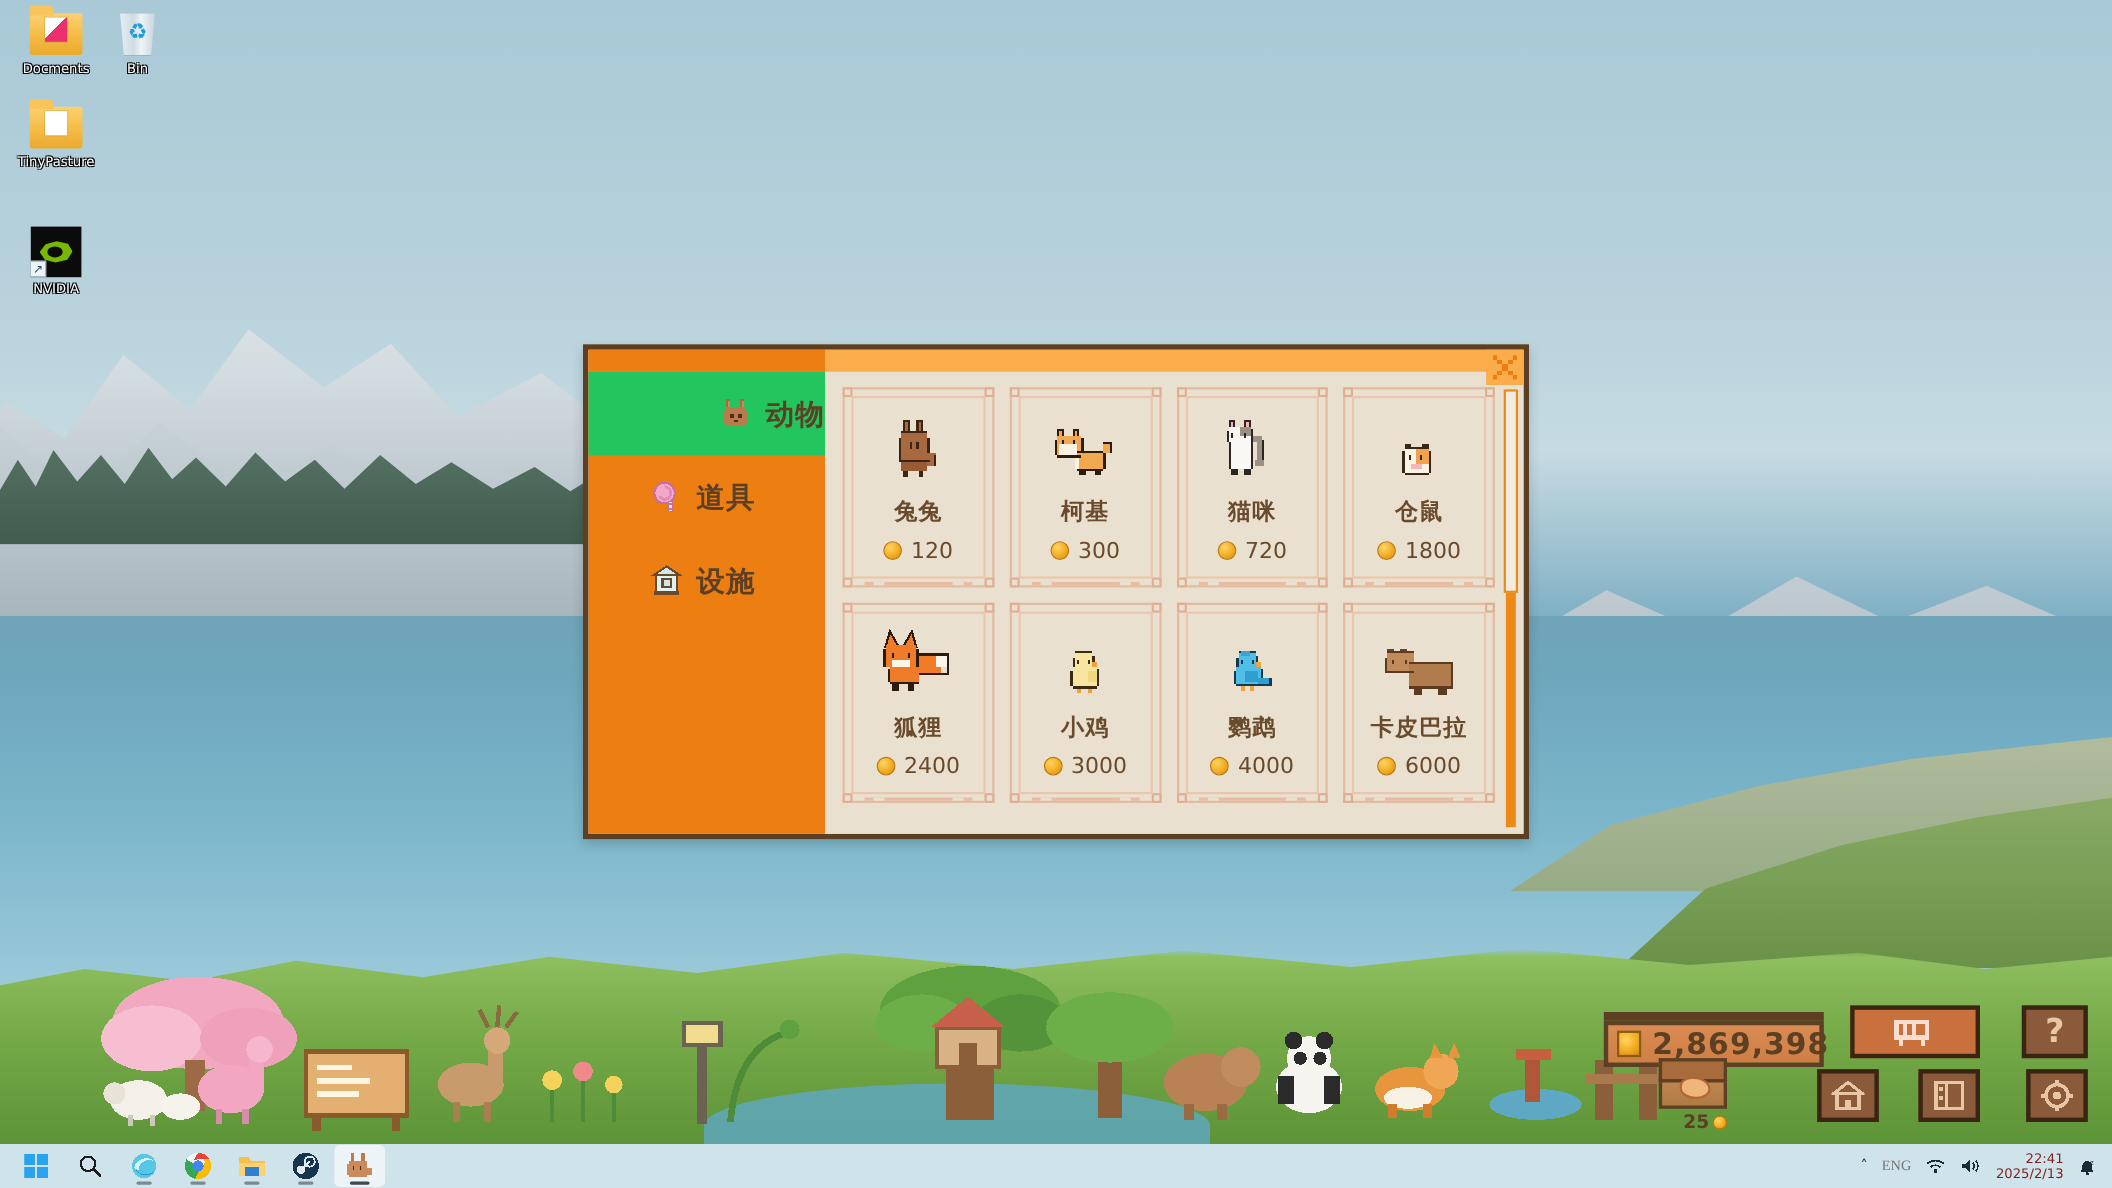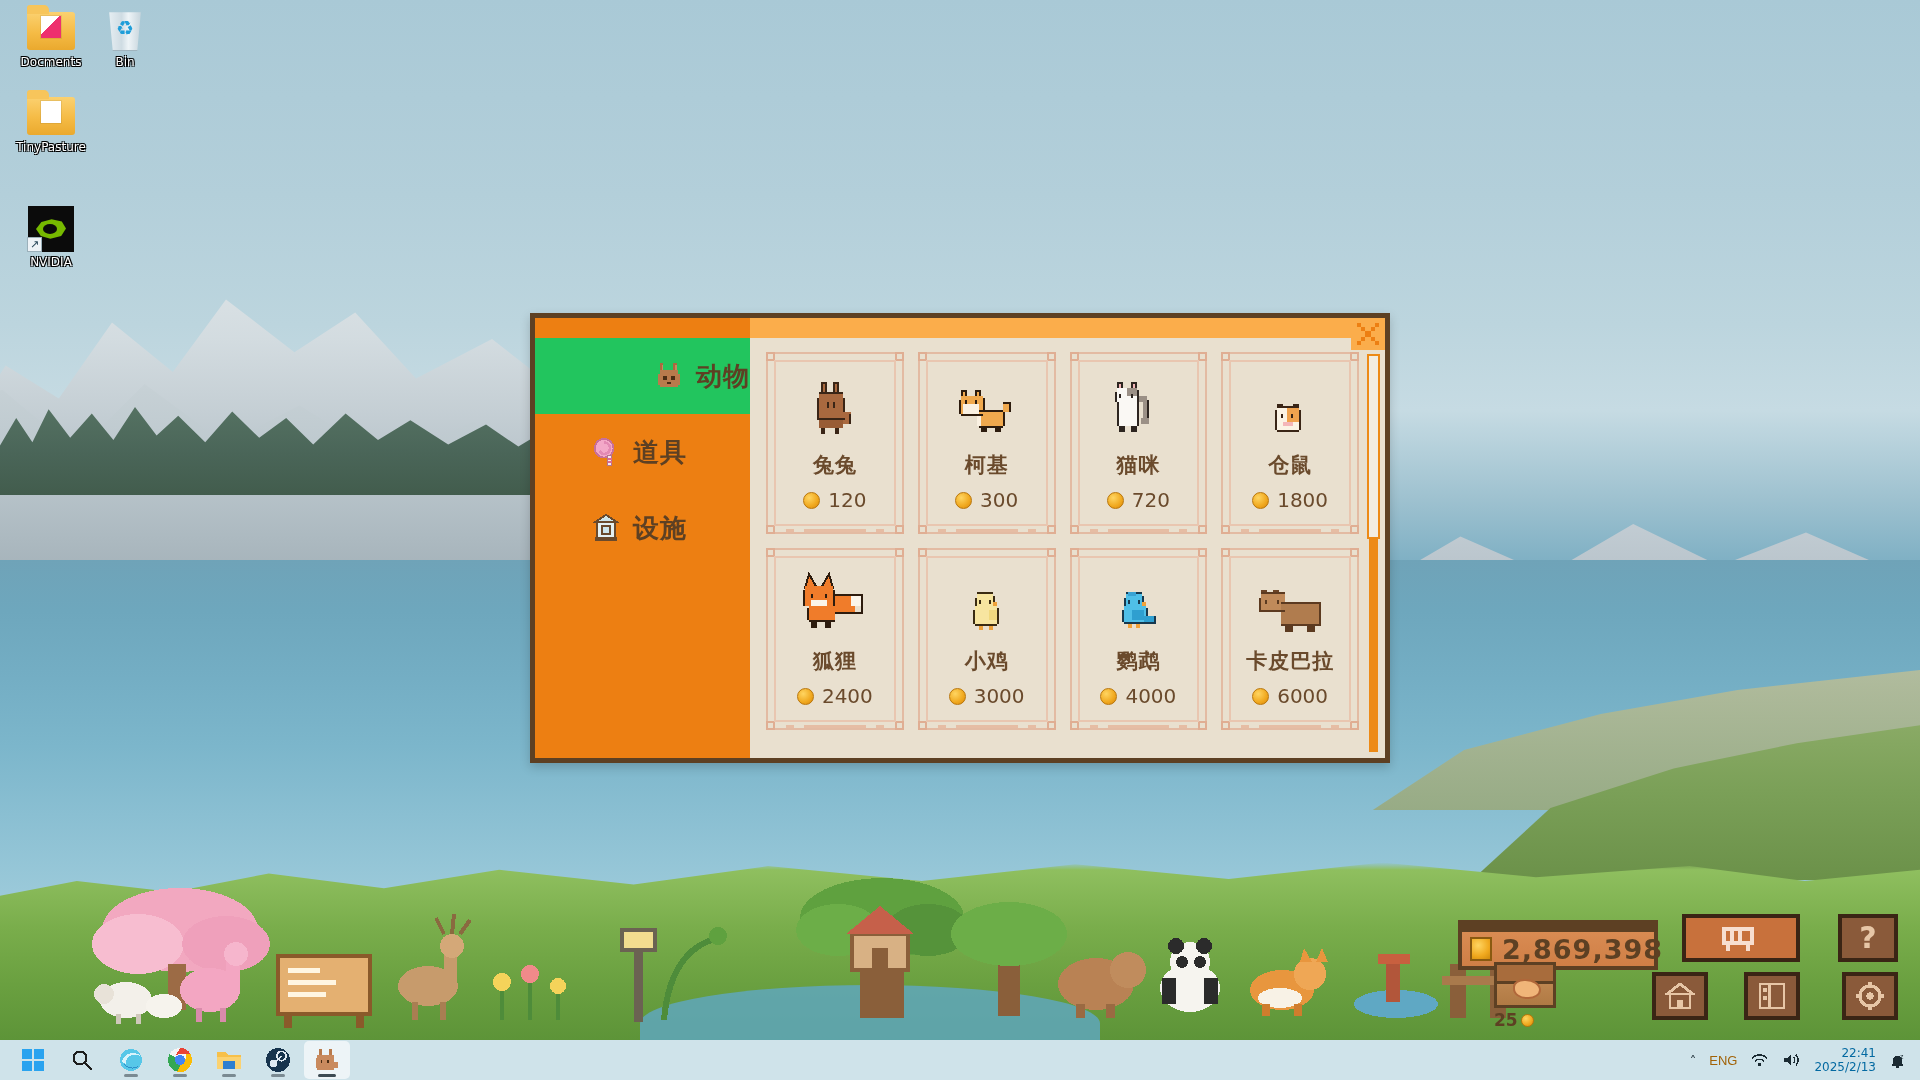--- a/index.html
+++ b/index.html
@@ -285,21 +285,21 @@
   #btn-book { right: 120px; bottom: 60px; width: 56px; height: 48px; }
   #btn-settings { right: 22px; bottom: 60px; width: 56px; height: 48px; }
   .hud-btn svg { display: block; }
   .hud-btn .qmark {
     font-size: 30px; color: #e7c6a6; font-weight: 700;
     font-family: "DejaVu Sans", sans-serif; line-height: 30px;
   }
 
   #chest-panel {
     position: absolute; right: 350px; bottom: 46px; width: 76px; height: 72px;
-    display: flex; flex-direction: column; align-items: flex-start;
+    display: flex; flex-direction: column; align-items: flex-end;
   }
   #chest-box {
     width: 62px; height: 46px;
     background: linear-gradient(to bottom, #c8905a 0%, #b07a44 100%);
     border: 3px solid #5d4023; position: relative;
   }
   #chest-box .lid {
     position: absolute; left: -3px; top: -3px; right: -3px; height: 16px;
     background: #a86c3c; border: 3px solid #5d4023; box-sizing: content-box;
   }
@@ -333,24 +333,24 @@
     width: 14px; height: 3px; border-radius: 2px; background: #7a8a92;
   }
   .tb-btn.active .dot { width: 18px; background: #3c4a52; }
 
   #tray {
     position: absolute; right: 8px; top: 0; height: 40px;
     display: flex; align-items: center; gap: 13px; padding-right: 6px;
   }
   .tray-item { cursor: pointer; display: flex; align-items: center; }
   #tray-lang {
-    font-size: 13px; color: #a16207; font-family: Liberation Sans, sans-serif;
+    font-size: 13px; color: #737373; font-family: Liberation Serif, serif;
   }
   #tray-clock {
-    text-align: right; font-size: 12px; line-height: 14px; color: #0369a1;
+    text-align: right; font-size: 12px; line-height: 14px; color: #7f1d1d;
     font-family: "DejaVu Sans", sans-serif; cursor: pointer;
   }
 
   
   svg { shape-rendering: crispEdges; }
 </style>
 </head>
 <body>
 
 <div id="desktop">

